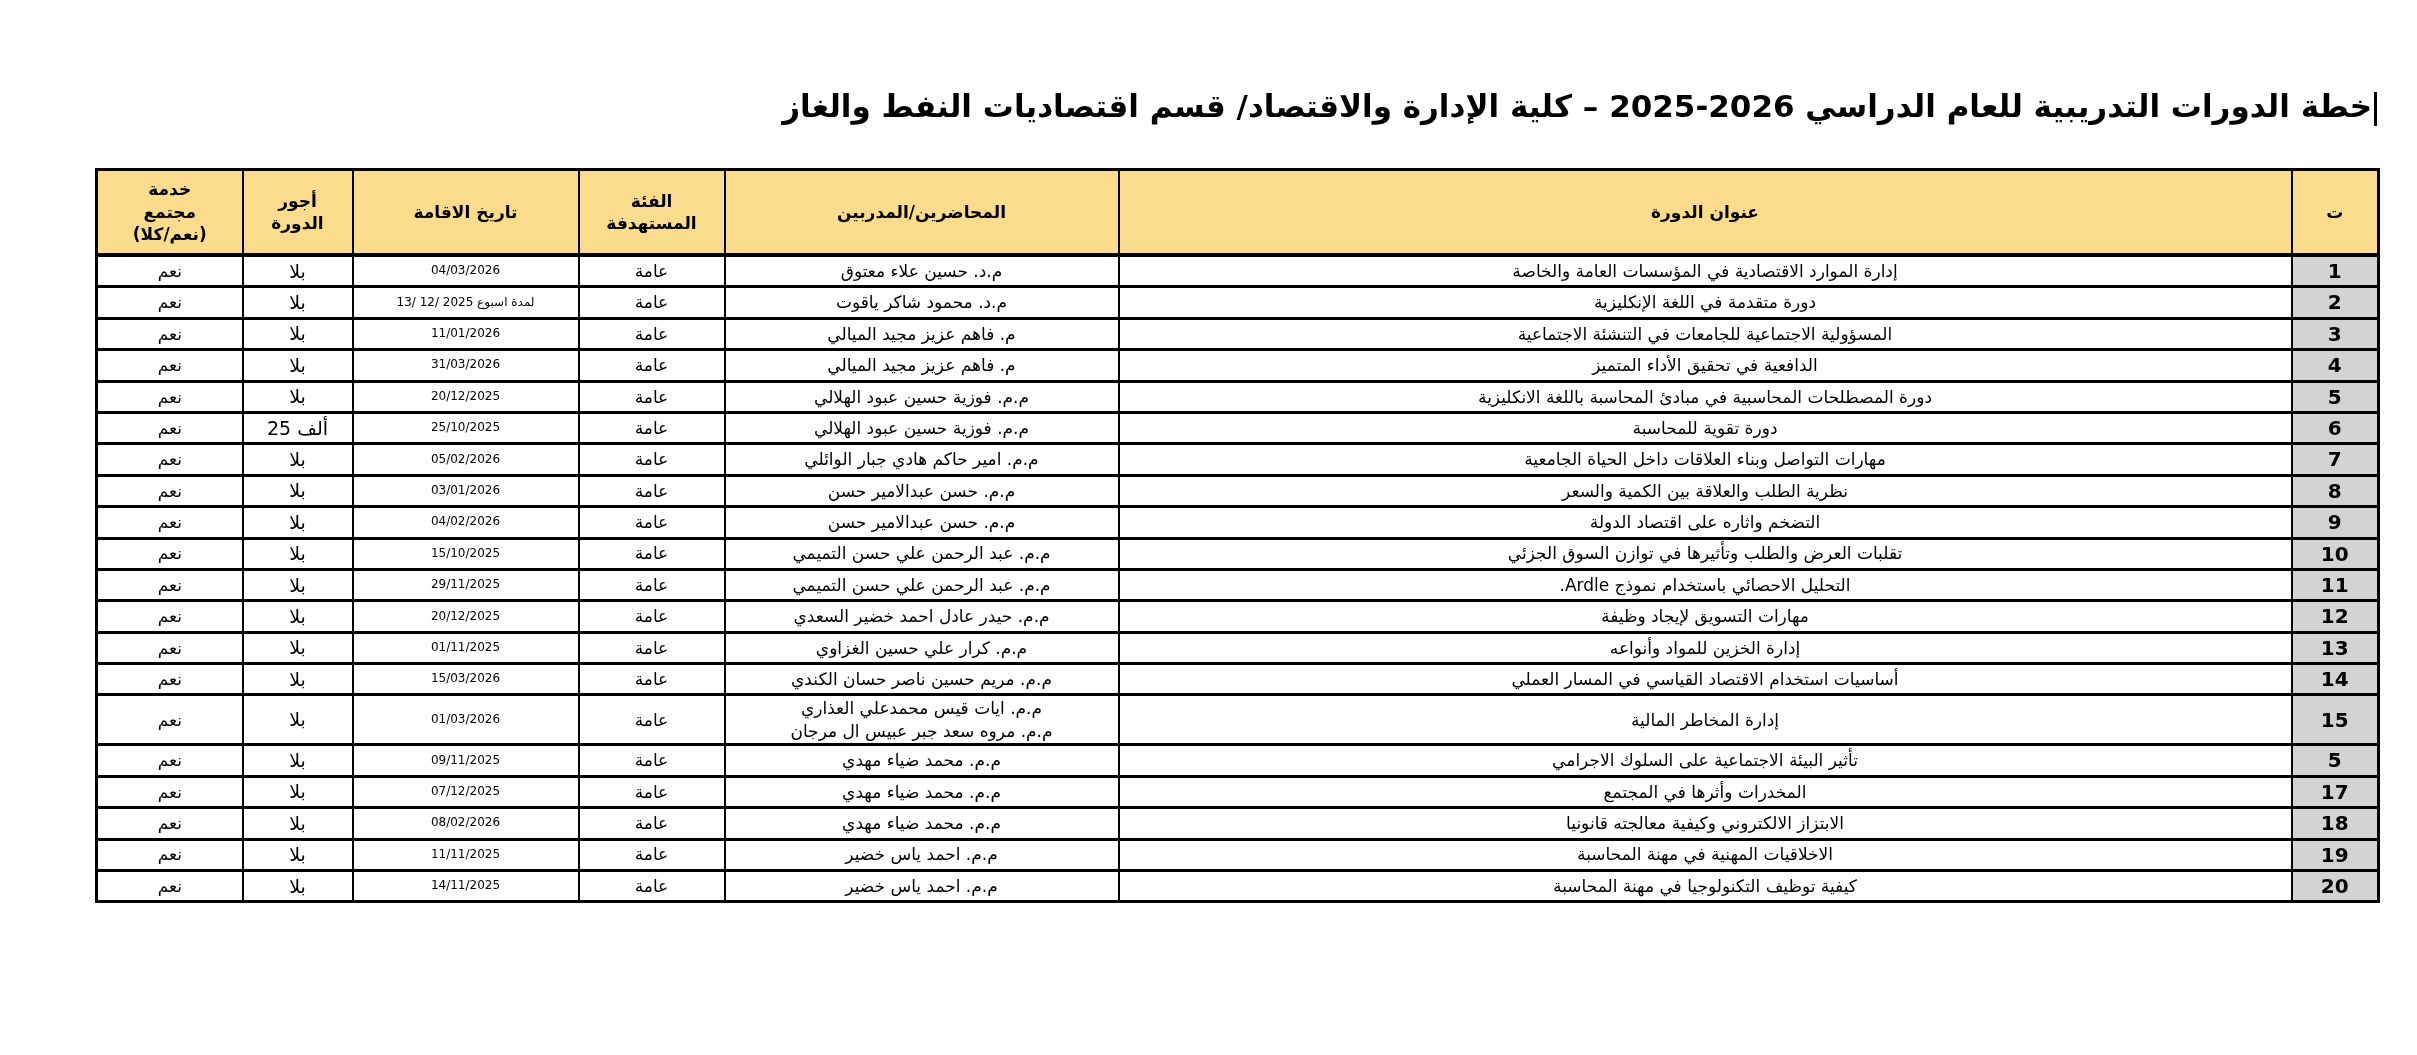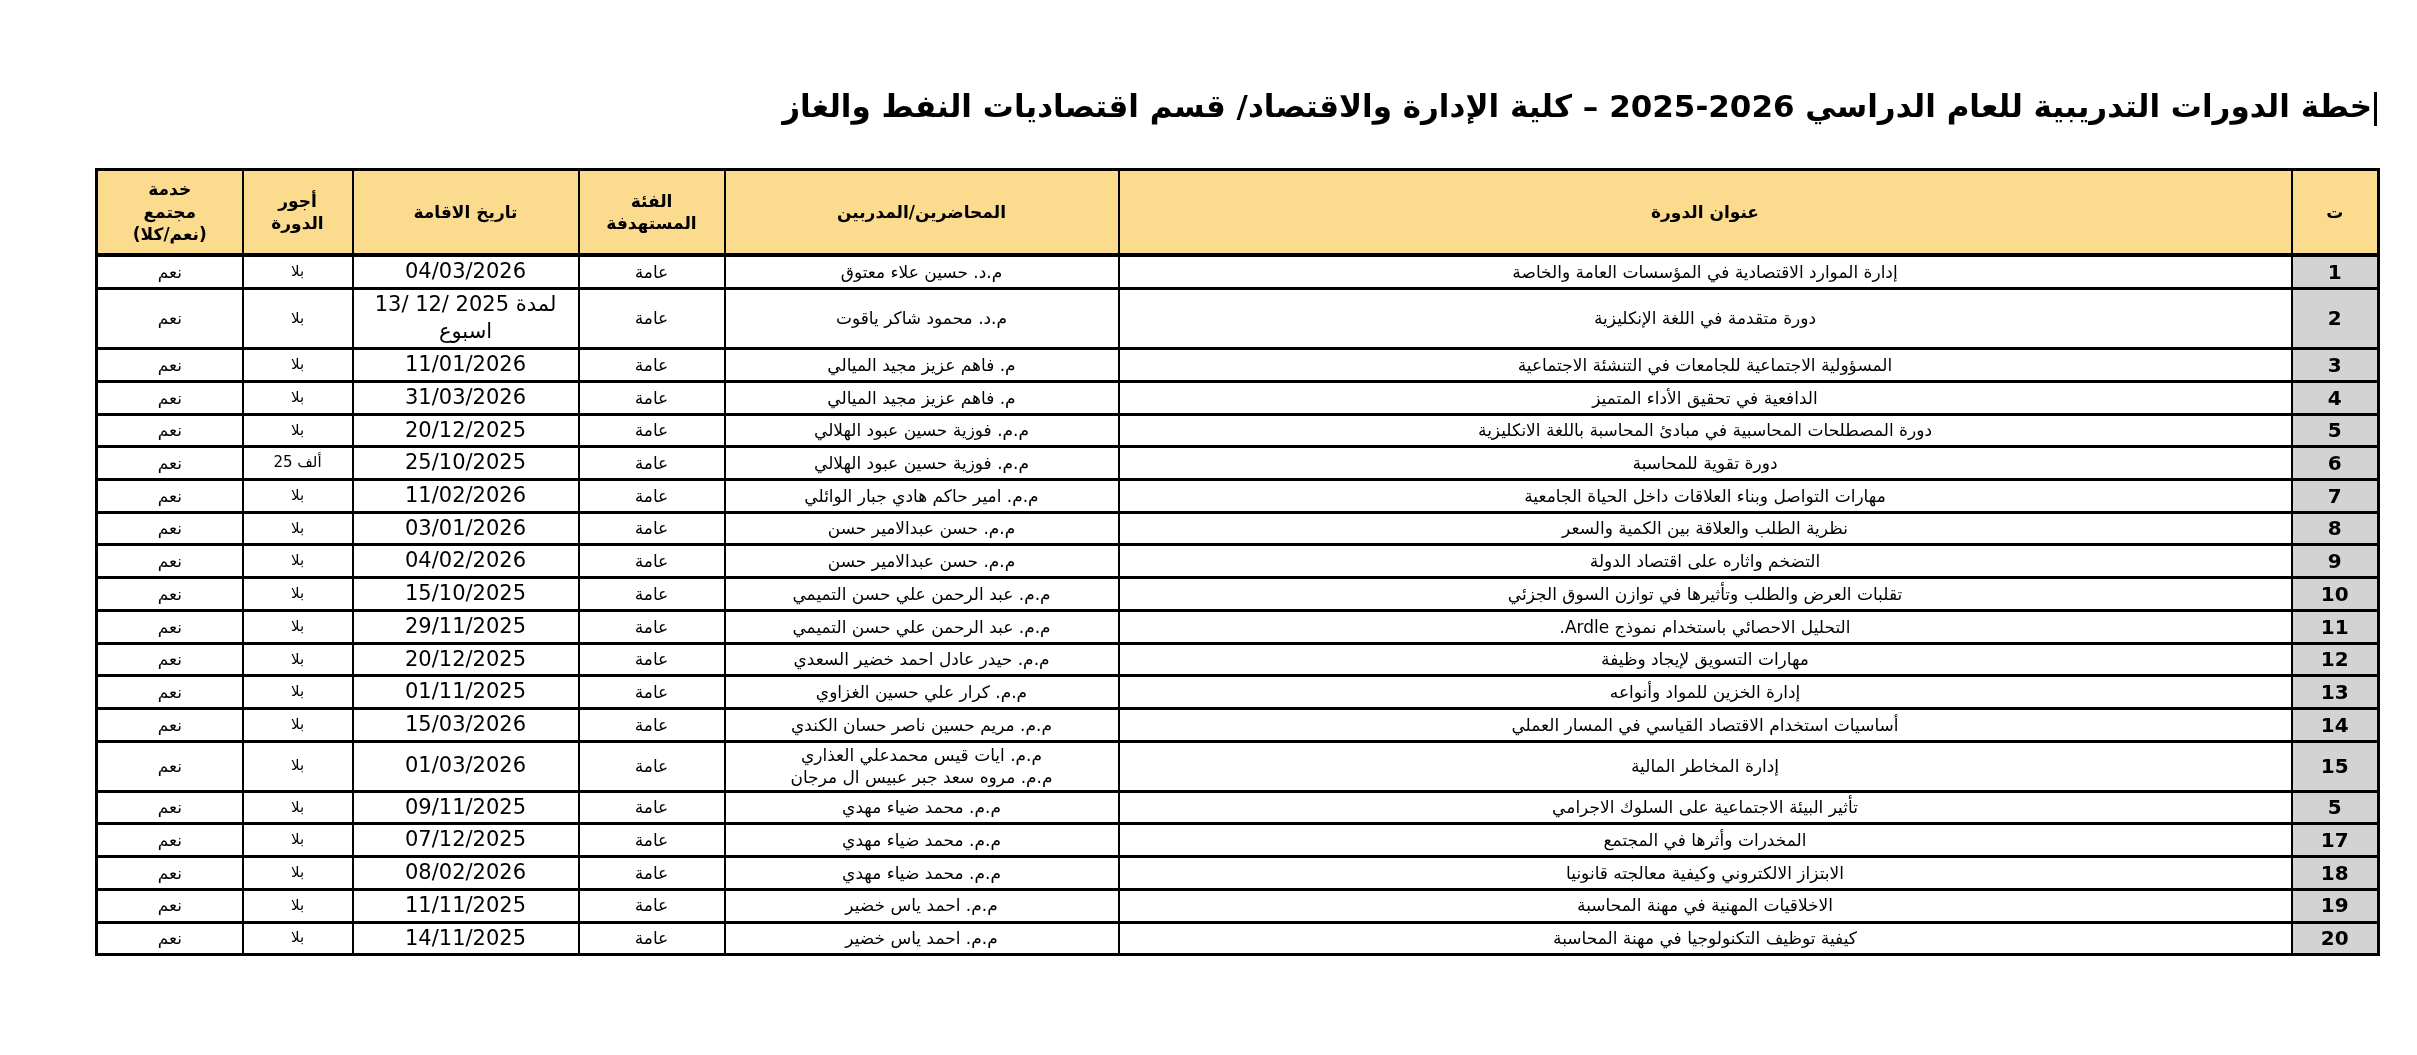--- a/index.html
+++ b/index.html
@@ -57,22 +57,22 @@
     height:80px;
     white-space:pre-line;
     border-bottom-width:4px;
   }
   tbody td{height:26px;font-size:17px;}
   td[data-field="num"]{
     background:var(--num-bg,#D3D3D3);
     font-weight:bold;
     font-size:20px;
   }
-  td[data-field="date"]{font-size:21px;margin-left:21px;}
-  td[data-field="fee"]{font-size:15px;}
+  td[data-field="date"]{font-size:12px;margin-left:21px;}
+  td[data-field="fee"]{font-size:19px;}
   td[data-field="lecturers"]{white-space:pre-line;margin-top:26px;}
 </style>
 </head>
 <body>
 
 <div class="doc-title">
   <span class="text-cursor"></span><span>خطة الدورات التدريبية للعام الدراسي 2026-2025 – كلية الإدارة والاقتصاد/ قسم اقتصاديات النفط والغاز</span>
 </div>
 
 <div class="table-wrap">
@@ -154,21 +154,21 @@
     <td data-field="category">عامة</td>
     <td data-field="date">25/10/2025</td>
     <td data-field="fee">‪25 ألف‬</td>
     <td data-field="service">نعم</td>
   </tr>
         <tr>
     <td data-field="num">7</td>
     <td data-field="title">مهارات التواصل وبناء العلاقات داخل الحياة الجامعية</td>
     <td data-field="lecturers">م.م. امير حاكم هادي جبار الوائلي</td>
     <td data-field="category">عامة</td>
-    <td data-field="date">11/02/2026</td>
+    <td data-field="date">05/02/2026</td>
     <td data-field="fee">بلا</td>
     <td data-field="service">نعم</td>
   </tr>
         <tr>
     <td data-field="num">8</td>
     <td data-field="title">نظرية الطلب والعلاقة بين الكمية والسعر</td>
     <td data-field="lecturers">م.م. حسن عبدالامير حسن</td>
     <td data-field="category">عامة</td>
     <td data-field="date">03/01/2026</td>
     <td data-field="fee">بلا</td>

